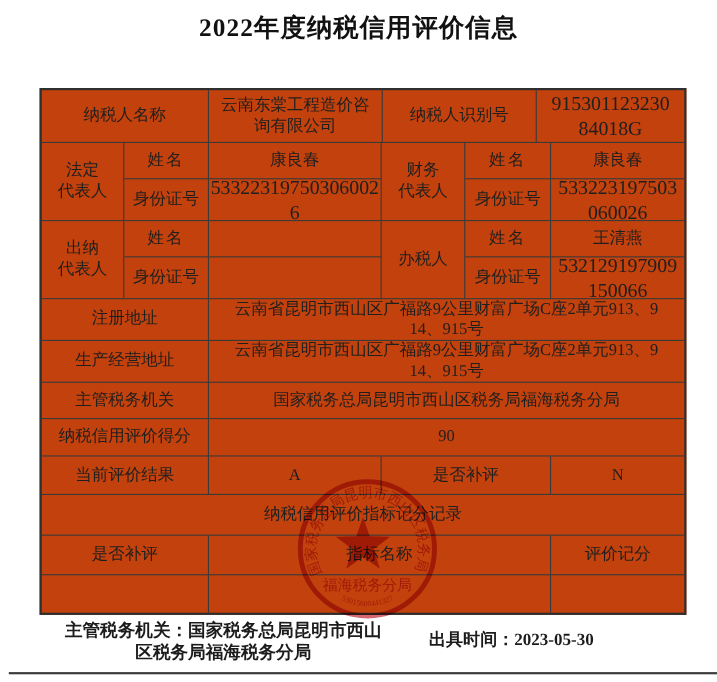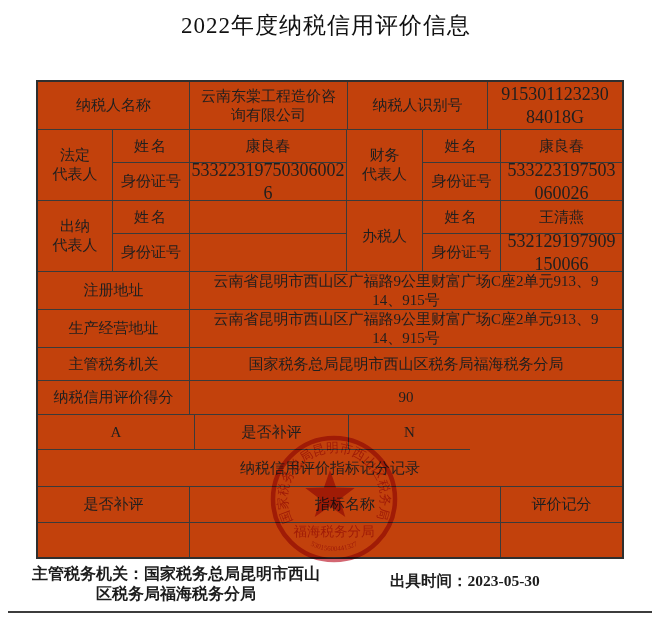--- a/index.html
+++ b/index.html
@@ -1,21 +1,21 @@
 <!DOCTYPE html>
 <html><head>
 <meta charset="utf-8">
 <style>
   * { margin:0; padding:0; box-sizing:border-box; }
   html,body { background:#ffffff; }
   body { width:652px; height:620px; font-family:"Liberation Serif","DejaVu Serif",serif; color:#222; }
   .page { position:relative; width:652px; height:620px; background:#fff; overflow:hidden; }
 
   .title { position:absolute; top:10px; left:0; right:0; text-align:center;
-           font-size:23px; font-weight:normal; letter-spacing:1px; color:#111; }
+           font-size:23px; font-weight:bold; letter-spacing:1px; color:#111; }
 
   .table { position:absolute; left:36px; top:80px; width:588px; height:479px;
            border:2px solid #2f2f2f; background:#c2410c; }
   .row  { display:flex; }
   .c    { border-right:1px solid #3a3a3a; border-bottom:1px solid #3a3a3a;
           display:flex; align-items:center; justify-content:center;
           text-align:center; font-size:15px; line-height:1.25; color:#1f1f1f; overflow:hidden; }
   .br0  { border-right:none; }
   .bb0  { border-bottom:none; }
   .vgroup { display:flex; flex-direction:column; }
@@ -23,21 +23,21 @@
   .pad6  { padding:0 6px; }
   .pad8  { padding:0 8px; }
   .pad12 { padding:0 12px; }
   .addr span { display:block; max-width:392px; margin:0 auto; word-break:break-all; }
   .ls2 { letter-spacing:2px; }
   .twoLine span { display:block; }
 
   .seal { position:absolute; left:252px; top:417px; width:164px; height:164px;
           opacity:0.8; mix-blend-mode:multiply; pointer-events:none; }
 
-  .footer-left { position:absolute; left:24px; top:564px; width:304px;
+  .footer-left { position:absolute; left:51px; top:564px; width:304px;
                  text-align:center; font-size:16px; font-weight:600; line-height:1.22; color:#1c1c1c; }
   .footer-right { position:absolute; left:390px; top:571px; font-size:15.5px; font-weight:600; color:#1c1c1c; }
   .footer-right .date { font-weight:600; }
   .bottom-line { position:absolute; left:8px; top:611px; width:644px; height:2px; background:#3c3c3c; }
 </style>
 </head>
 <body>
 
 <div class="page">
 
@@ -135,20 +135,21 @@
       <div class="c" style="width:152px;height:33px;">主管税务机关</div>
       <div class="c br0" style="width:432px;height:33px;">国家税务总局昆明市西山区税务局福海税务分局</div>
     </div>
 
     <div class="row">
       <div class="c" style="width:152px;height:34px;">纳税信用评价得分</div>
       <div class="c br0" style="width:432px;height:34px;">90</div>
     </div>
 
     <div class="row">
+      <div class="c" style="width:152px;height:35px;">当前评价结果</div>
       <div class="c" style="width:157px;height:35px;">A</div>
       <div class="c" style="width:154px;height:35px;">是否补评</div>
       <div class="c br0" style="width:121px;height:35px;">N</div>
     </div>
 
     <div class="row">
       <div class="c br0" style="width:584px;height:37px;">纳税信用评价指标记分记录</div>
     </div>
 
     <div class="row">

